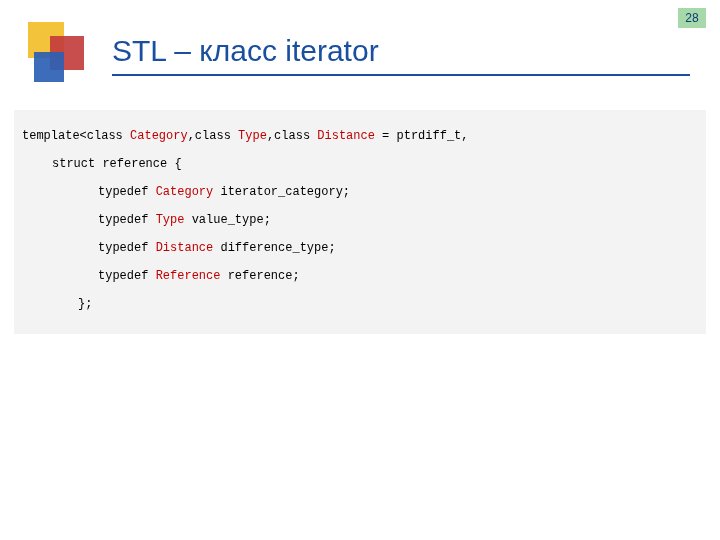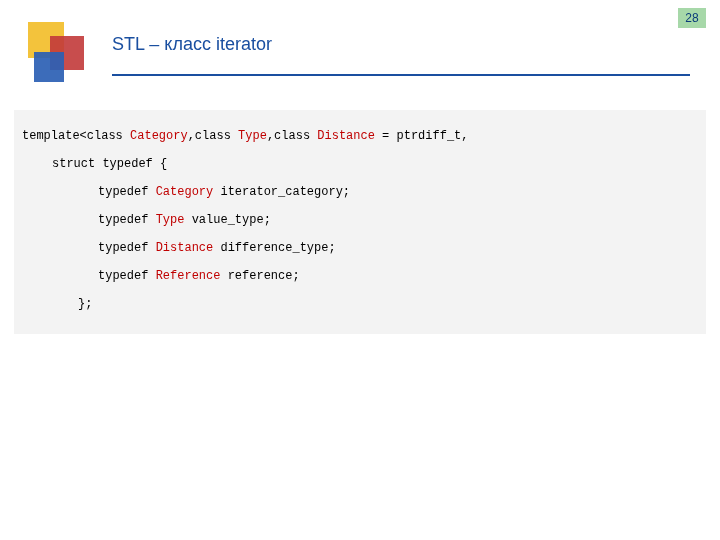--- a/index.html
+++ b/index.html
@@ -56,21 +56,21 @@
     width: 30px; height: 30px;
     background: #2b5fb4;
     opacity: 0.92;
   }
   .title {
     position: absolute;
     top: 34px;
     left: 112px;
     right: 60px;
     color: #1a4fa0;
-    font-size: 18px;
+    font-size: 30px;
     font-family: Verdana, Arial, sans-serif;
   }
   .hr {
     position: absolute;
     top: 74px;
     left: 112px;
     right: 30px;
     height: 2px;
     background: #1a4fa0;
   }
@@ -107,21 +107,21 @@
     <div class="sq-yellow"></div>
     <div class="sq-red"></div>
     <div class="sq-blue"></div>
   </div>
 
   <div class="title">STL – класс iterator</div>
   <div class="hr"></div>
 
   <div class="code">
     <span class="line"><span>template</span><span>&lt;</span><span>class</span> <span class="red">Category</span><span>,class</span> <span class="red">Type</span><span>,</span><span>class</span> <span class="red">Distance</span><span> = ptrdiff_t,</span></span>
-    <span class="line i2"><span>struct typedef {</span></span>
+    <span class="line i2"><span>struct reference {</span></span>
     <span class="line i3"><span>typedef</span> <span class="red">Category</span><span> iterator_category;</span></span>
     <span class="line i3"><span>typedef</span> <span class="red">Type</span><span> value_type;</span></span>
     <span class="line i3"><span>typedef</span> <span class="red">Distance</span><span> difference_type;</span></span>
     <span class="line i3"><span>typedef</span> <span class="red">Reference</span><span> reference;</span></span>
     <span class="line i4"><span>};</span></span>
   </div>
 
 </div>
 
 </body></html>

